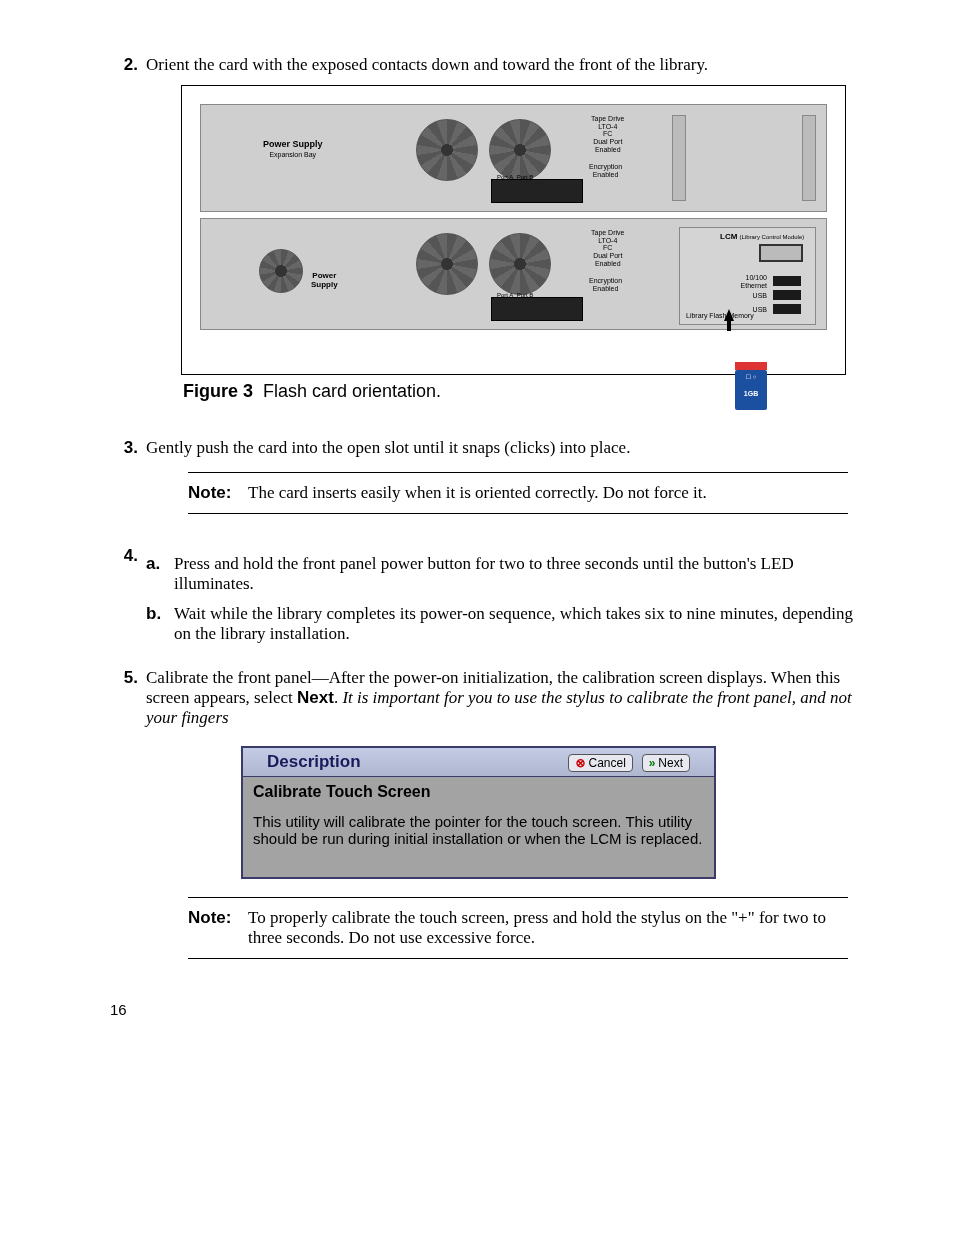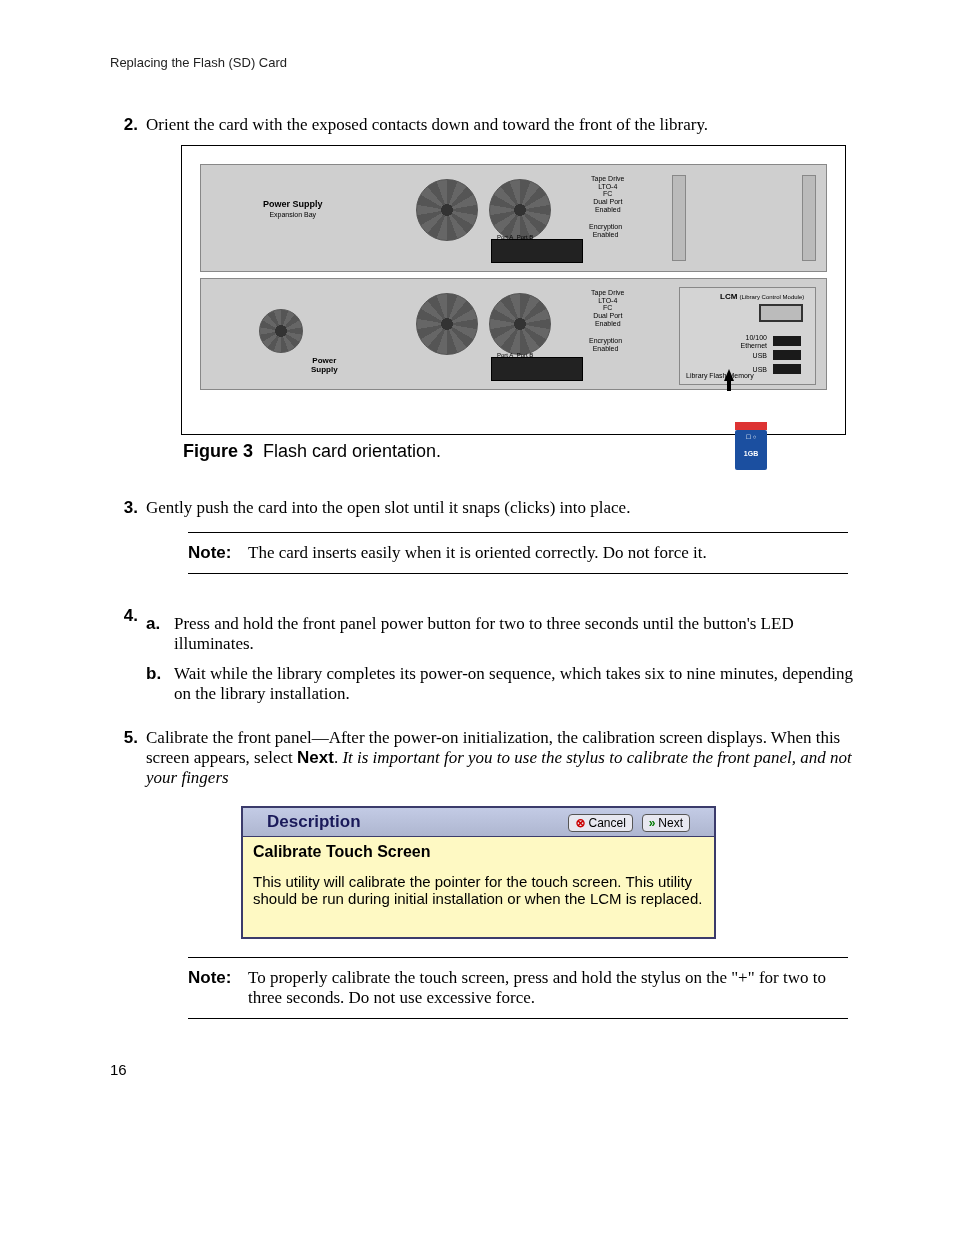--- a/index.html
+++ b/index.html
@@ -208,35 +208,34 @@
   }
   .pbtn .cx { color:#c00; font-weight:bold; }
   .pbtn .nx { color:#047a04; font-weight:bold; }
   .panel-body {
     border: 2px solid #3b3b6b;
     border-top: none;
     padding: 6px 10px 30px;
     font-family: Arial, sans-serif;
     font-size: 15px;
     color: #000;
-    background: #fef9c3;
+    background: #a3a3a3;
   }
   .panel-body .sub { font-weight: bold; margin-bottom: 12px; font-size: 16px; }
   .page-num {
     font-family: "Segoe UI", Arial, sans-serif;
     font-size: 15px;
     margin-top: 24px;
   }
 </style>
 </head>
 <body>
 
 <div class="page">
 
-  <div class="running-header">Replacing the Flash (SD) Card</div>
 
   <ol class="main-list">
 
     <li>
       <span class="num">2.</span>
       <div class="li-body">
         <span>Orient the card with the exposed contacts down and toward the front of the library.</span>
 
         <div class="fig-wrap">
           <div class="figure-img">
@@ -259,21 +258,21 @@
 Dual Port
 Enabled</div>
               <div class="label-block" style="left:388px; top:58px; white-space:pre;">Encryption
 Enabled</div>
               <div class="led-col" style="right:140px;"></div>
               <div class="led-col" style="right:10px;"></div>
             </div>
 
             <div class="chassis bot">
               <div class="fan small" style="left:58px; top:30px;"></div>
-              <div class="label-block" style="left:110px; top:78px; font-size:8px; font-weight:bold; white-space:pre;">Power
+              <div class="label-block" style="left:110px; top:53px; font-size:8px; font-weight:bold; white-space:pre;">Power
 Supply</div>
               <div class="fan" style="left:215px;"></div>
               <div class="fan" style="left:288px;"></div>
               <div class="port-pair" style="left:290px;"></div>
               <div class="label-block" style="left:296px; bottom:30px; font-size:6px;">
                 <span>Port A</span>&nbsp;
                 <span>Port B</span>
               </div>
               <div class="label-block" style="left:390px; top:10px; white-space:pre;">Tape Drive
 LTO-4

